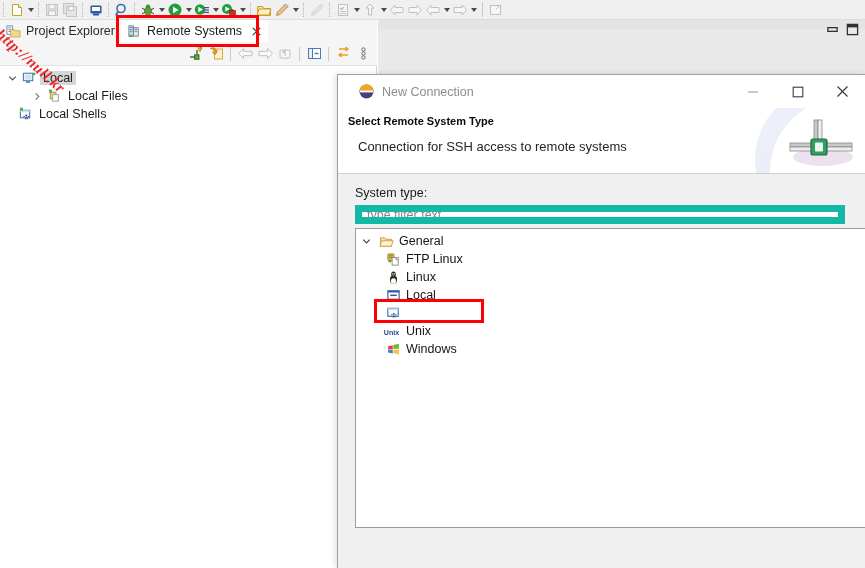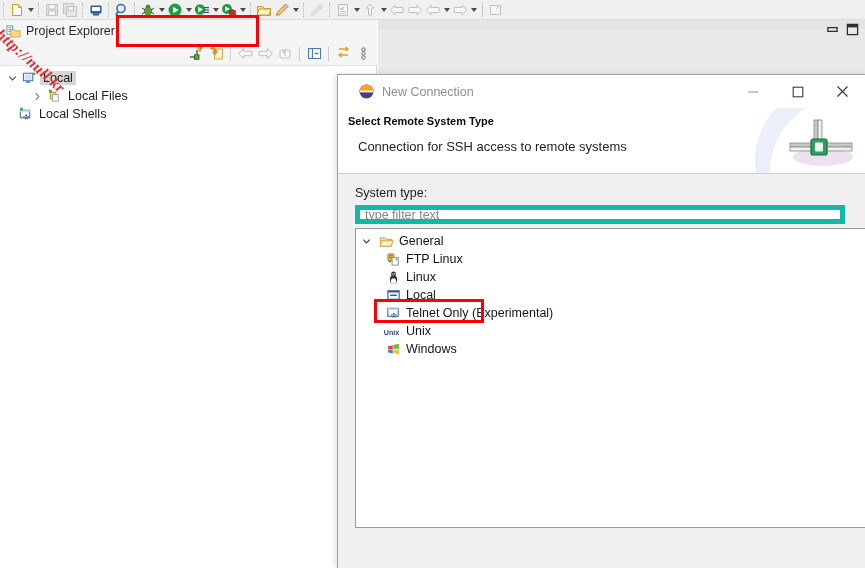--- a/index.html
+++ b/index.html
@@ -212,21 +212,21 @@
     box-sizing: border-box;
   }
   .lbl-systemtype {
     position: absolute; left: 17px; top: 12px;
     font-size: 12.5px; color: #1b1b1b;
   }
   .filter-input {
     position: absolute; left: 17px; top: 31px;
     width: 490px; height: 19px;
     background: #ffffff;
-    border: 5px solid #14b8a6;
+    border: 7px solid #14b8a6;
     box-sizing: border-box;
     font-size: 12.5px;
     color: #878787;
     padding: 0 5px;
     line-height: 17px;
     font-family: "Liberation Sans", sans-serif;
     outline: none;
   }
   .filter-input::placeholder { color: #878787; opacity: 1; }
   .type-tree {
@@ -464,20 +464,41 @@
           <rect x="1" y="2" width="6" height="9" fill="#ffffff" stroke="#6a8fbf" stroke-width="1"></rect>
           <line x1="2.5" y1="4" x2="5.5" y2="4" stroke="#6a8fbf"></line>
           <line x1="2.5" y1="6" x2="5.5" y2="6" stroke="#6a8fbf"></line>
           <line x1="2.5" y1="8" x2="5.5" y2="8" stroke="#6a8fbf"></line>
           <path d="M5 6h4l1 1.3h5v6.5h-10z" fill="#f3d98f" stroke="#c9a33e" stroke-width="0.9"></path>
         </svg>
       </span>
       <span>Project Explorer</span>
     </div>
 
+    <div class="tab active">
+      <span class="tab-icon">
+        <svg width="15" height="15" viewBox="0 0 16 16">
+          <rect x="2" y="2" width="5" height="11" fill="#cfd6e0" stroke="#6a7a8f" stroke-width="0.9"></rect>
+          <rect x="3" y="3.3" width="3" height="1" fill="#7a8a9f"></rect>
+          <rect x="3" y="5.3" width="3" height="1" fill="#7a8a9f"></rect>
+          <rect x="3" y="7.3" width="3" height="1" fill="#7a8a9f"></rect>
+          <rect x="7" y="4" width="5" height="9" fill="#e2e7ee" stroke="#6a7a8f" stroke-width="0.9"></rect>
+          <rect x="8" y="5.3" width="3" height="1" fill="#7a8a9f"></rect>
+          <rect x="8" y="7.3" width="3" height="1" fill="#7a8a9f"></rect>
+          <rect x="2.5" y="11.5" width="3" height="2.5" fill="#4fae3c"></rect>
+        </svg>
+      </span>
+      <span>Remote Systems</span>
+      <span class="tab-close">
+        <svg width="11" height="11" viewBox="0 0 12 12">
+          <line x1="2" y1="2" x2="10" y2="10" stroke="#303030" stroke-width="1.2"></line>
+          <line x1="10" y1="2" x2="2" y2="10" stroke="#303030" stroke-width="1.2"></line>
+        </svg>
+      </span>
+    </div>
   </div>
 
   <div class="view-win-btns">
     <span>
       <svg width="13" height="13" viewBox="0 0 14 14">
         <rect x="2" y="5" width="10" height="4" fill="none" stroke="#303030" stroke-width="1.4"></rect>
       </svg>
     </span>
     <span>
       <svg width="13" height="13" viewBox="0 0 14 14">
@@ -725,21 +746,20 @@
               <rect x="2" y="2.5" width="11" height="8.5" fill="#ffffff" stroke="#3a6fa8" stroke-width="1.2"></rect>
               <rect x="2" y="2.5" width="11" height="2" fill="#cfe0f0"></rect>
               <g fill="#2b4b8a">
                 <circle cx="8.3" cy="8.4" r="1.05"></circle>
                 <path d="M8.3 9.5l-1.5 2.5.85.5.95-1.6.95 1.6.85-.5z"></path>
                 <path d="M6.7 8.6l-1.5.6.28.95 1.42-.6z"></path>
                 <path d="M9.9 8.6l1.5.6-.28.95-1.42-.6z"></path>
               </g>
             </svg>
           </span>
-          <span class="tt-label">Telnet Only (Experimental)</span>
         </div>
 
         <div class="tt-row child">
           <span class="tt-icon">
             <svg width="22" height="15" viewBox="0 0 24 16">
               <text x="1" y="12" font-family="Liberation Sans, sans-serif" font-size="8.5" fill="#2b3f8a" font-weight="bold">Unix</text>
             </svg>
           </span>
           <span class="tt-label">Unix</span>
         </div>

